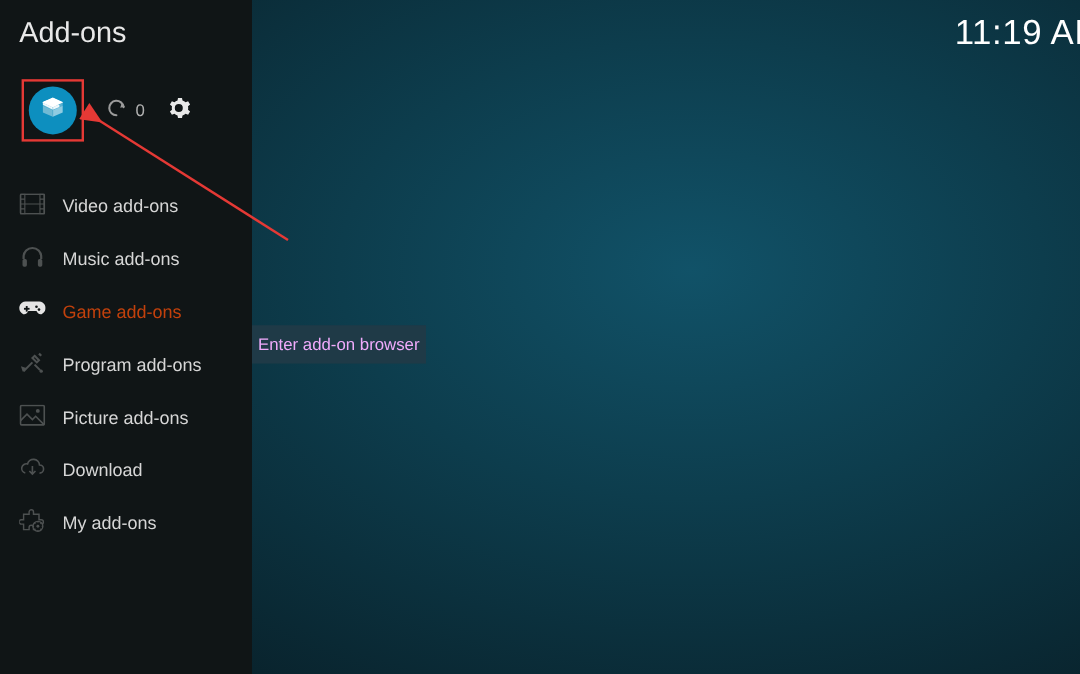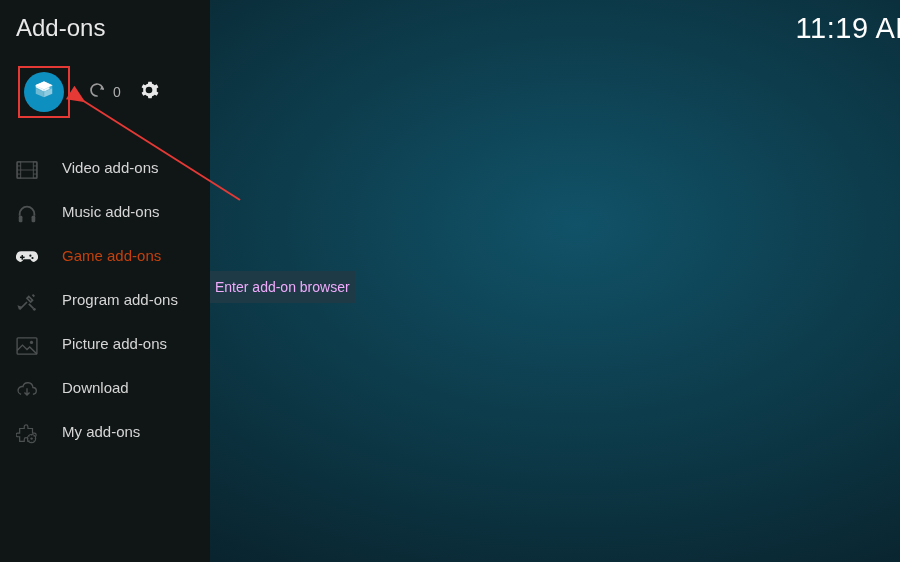--- a/index.html
+++ b/index.html
@@ -61,22 +61,22 @@
     .gear-wrap {
       color: #e8e8e8;
     }
     .nav-list {
       list-style: none;
       padding: 0;
       margin-top: 6px;
     }
     .nav-item {
       display: flex;
-      align-items: flex-start;
-      gap: 24px;
+      align-items: flex-end;
+      gap: 14px;
       padding: 11px 0 11px 16px;
       font-size: 15px;
       cursor: pointer;
     }
     .nav-item.dim .nav-icon { opacity: 0.35; }
     .nav-item.dim .nav-label { color: #d6d6d6; }
     .nav-item.active .nav-icon { opacity: 0.95; }
     .nav-item.active .nav-label { color: #c2410c; font-weight: 500; }
     .nav-icon {
       width: 22px;

